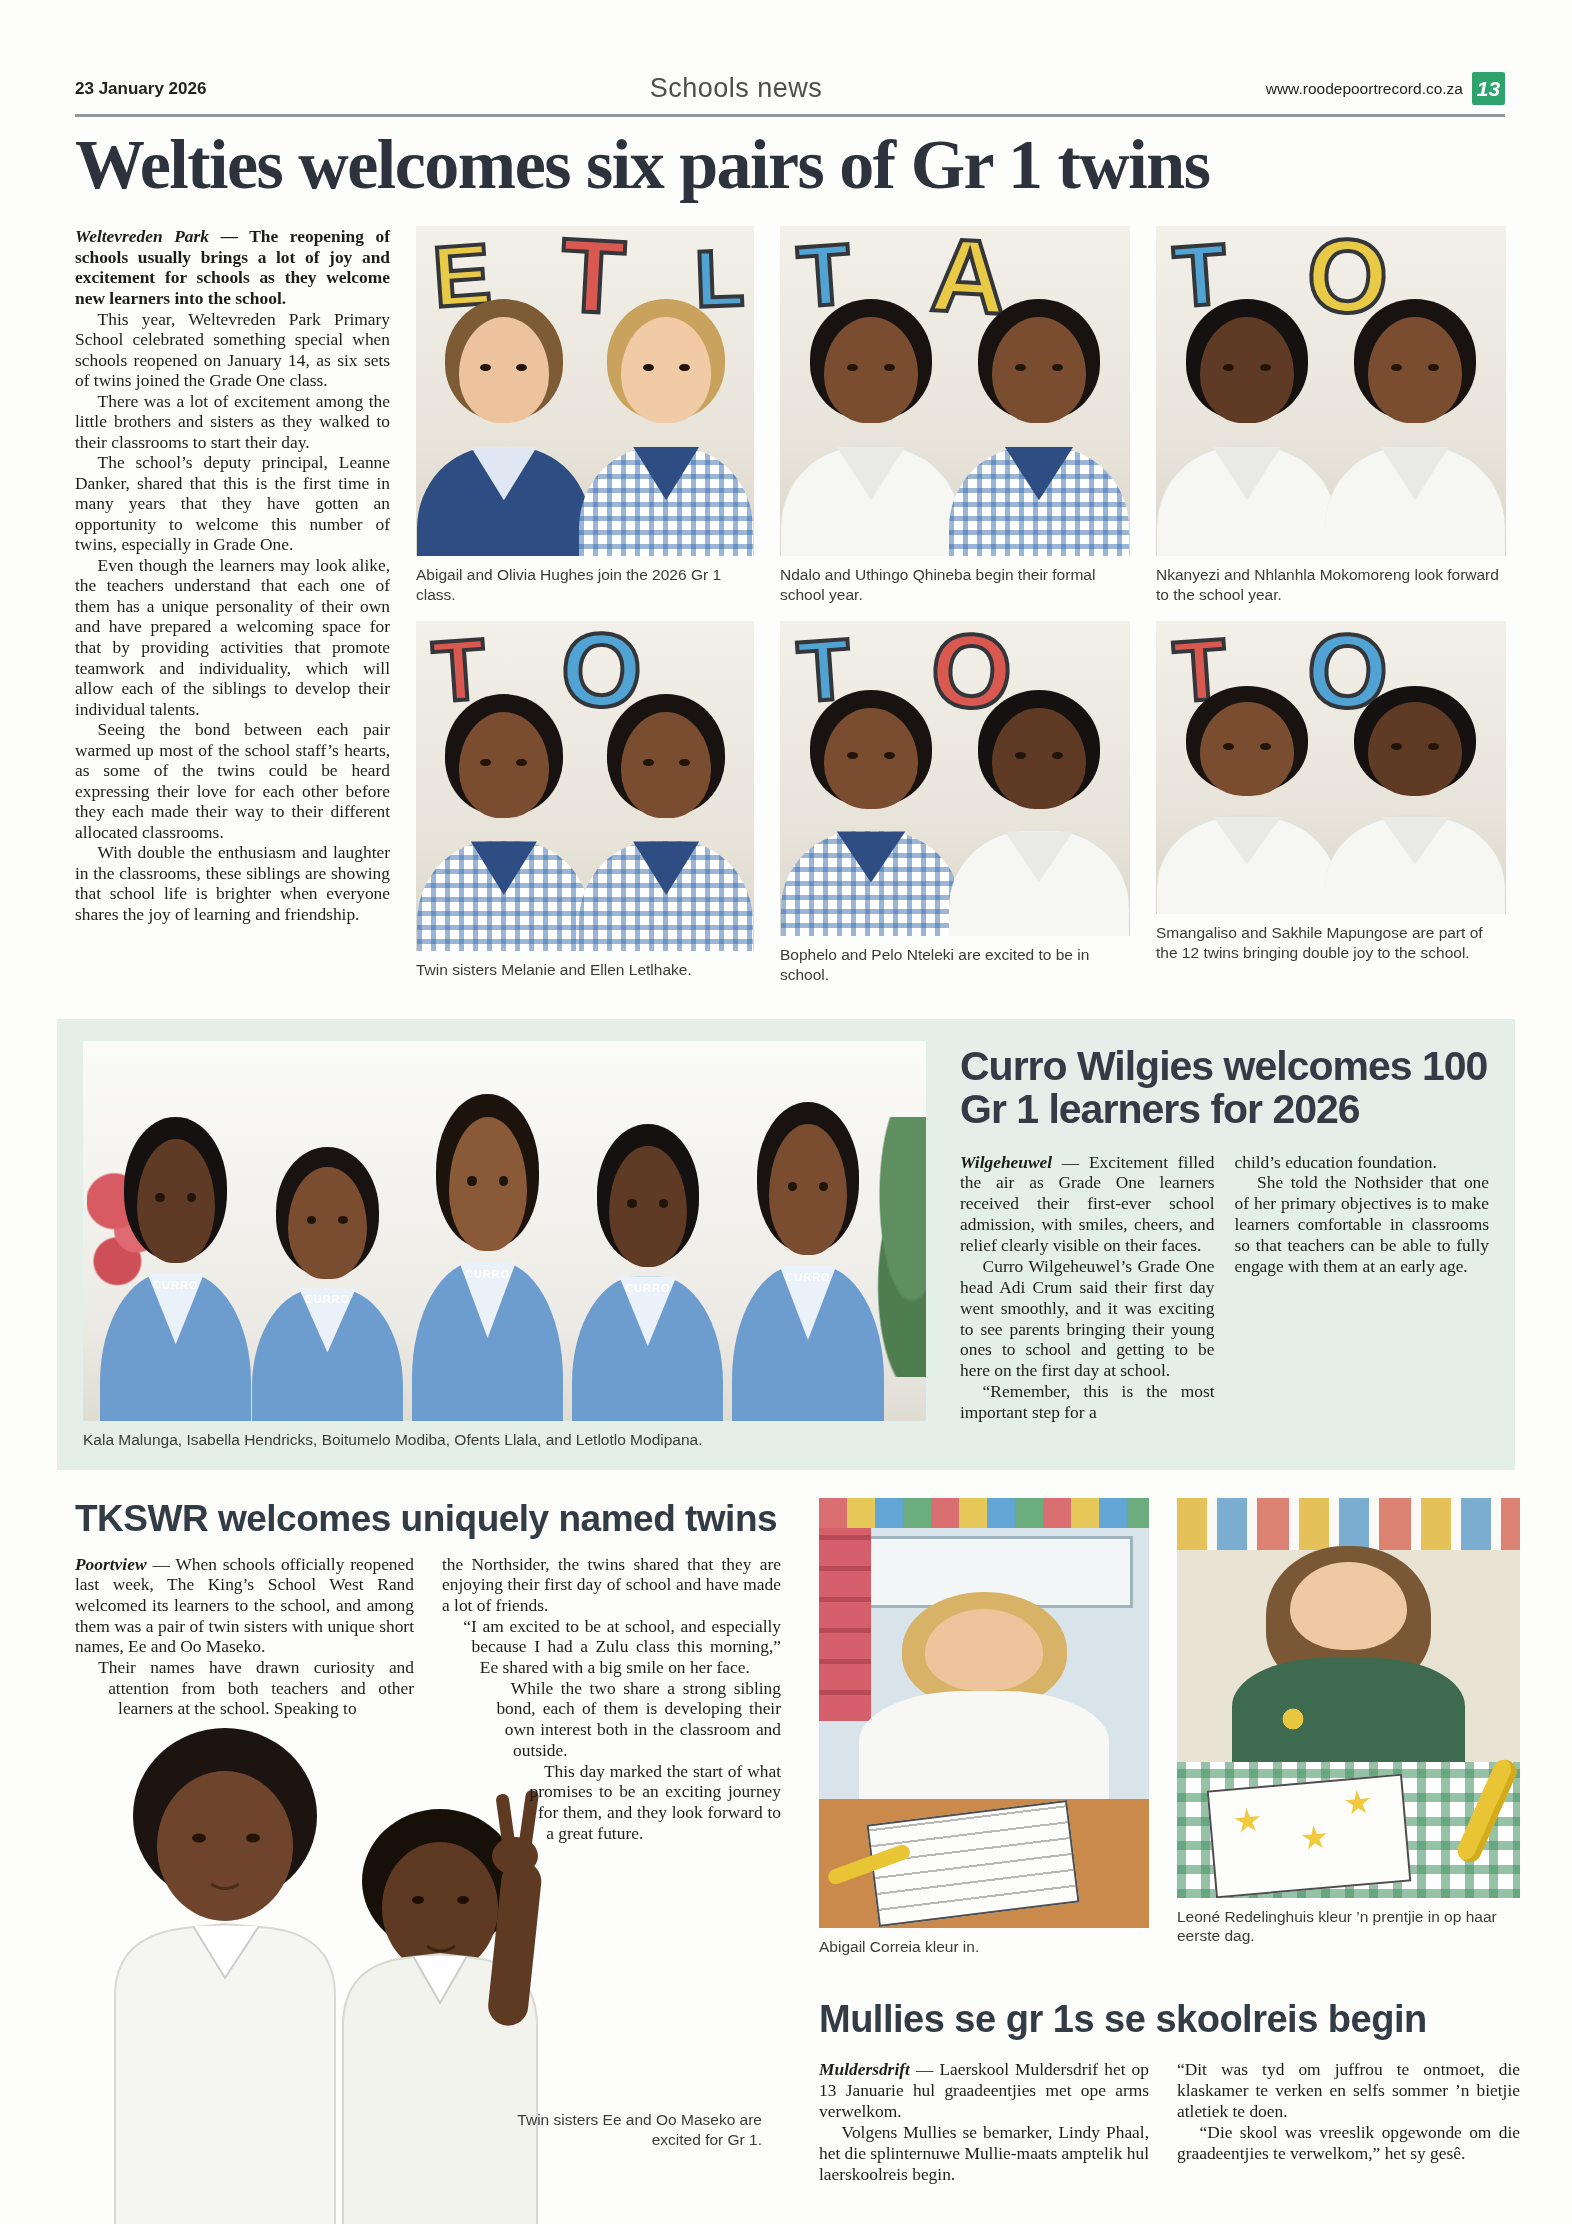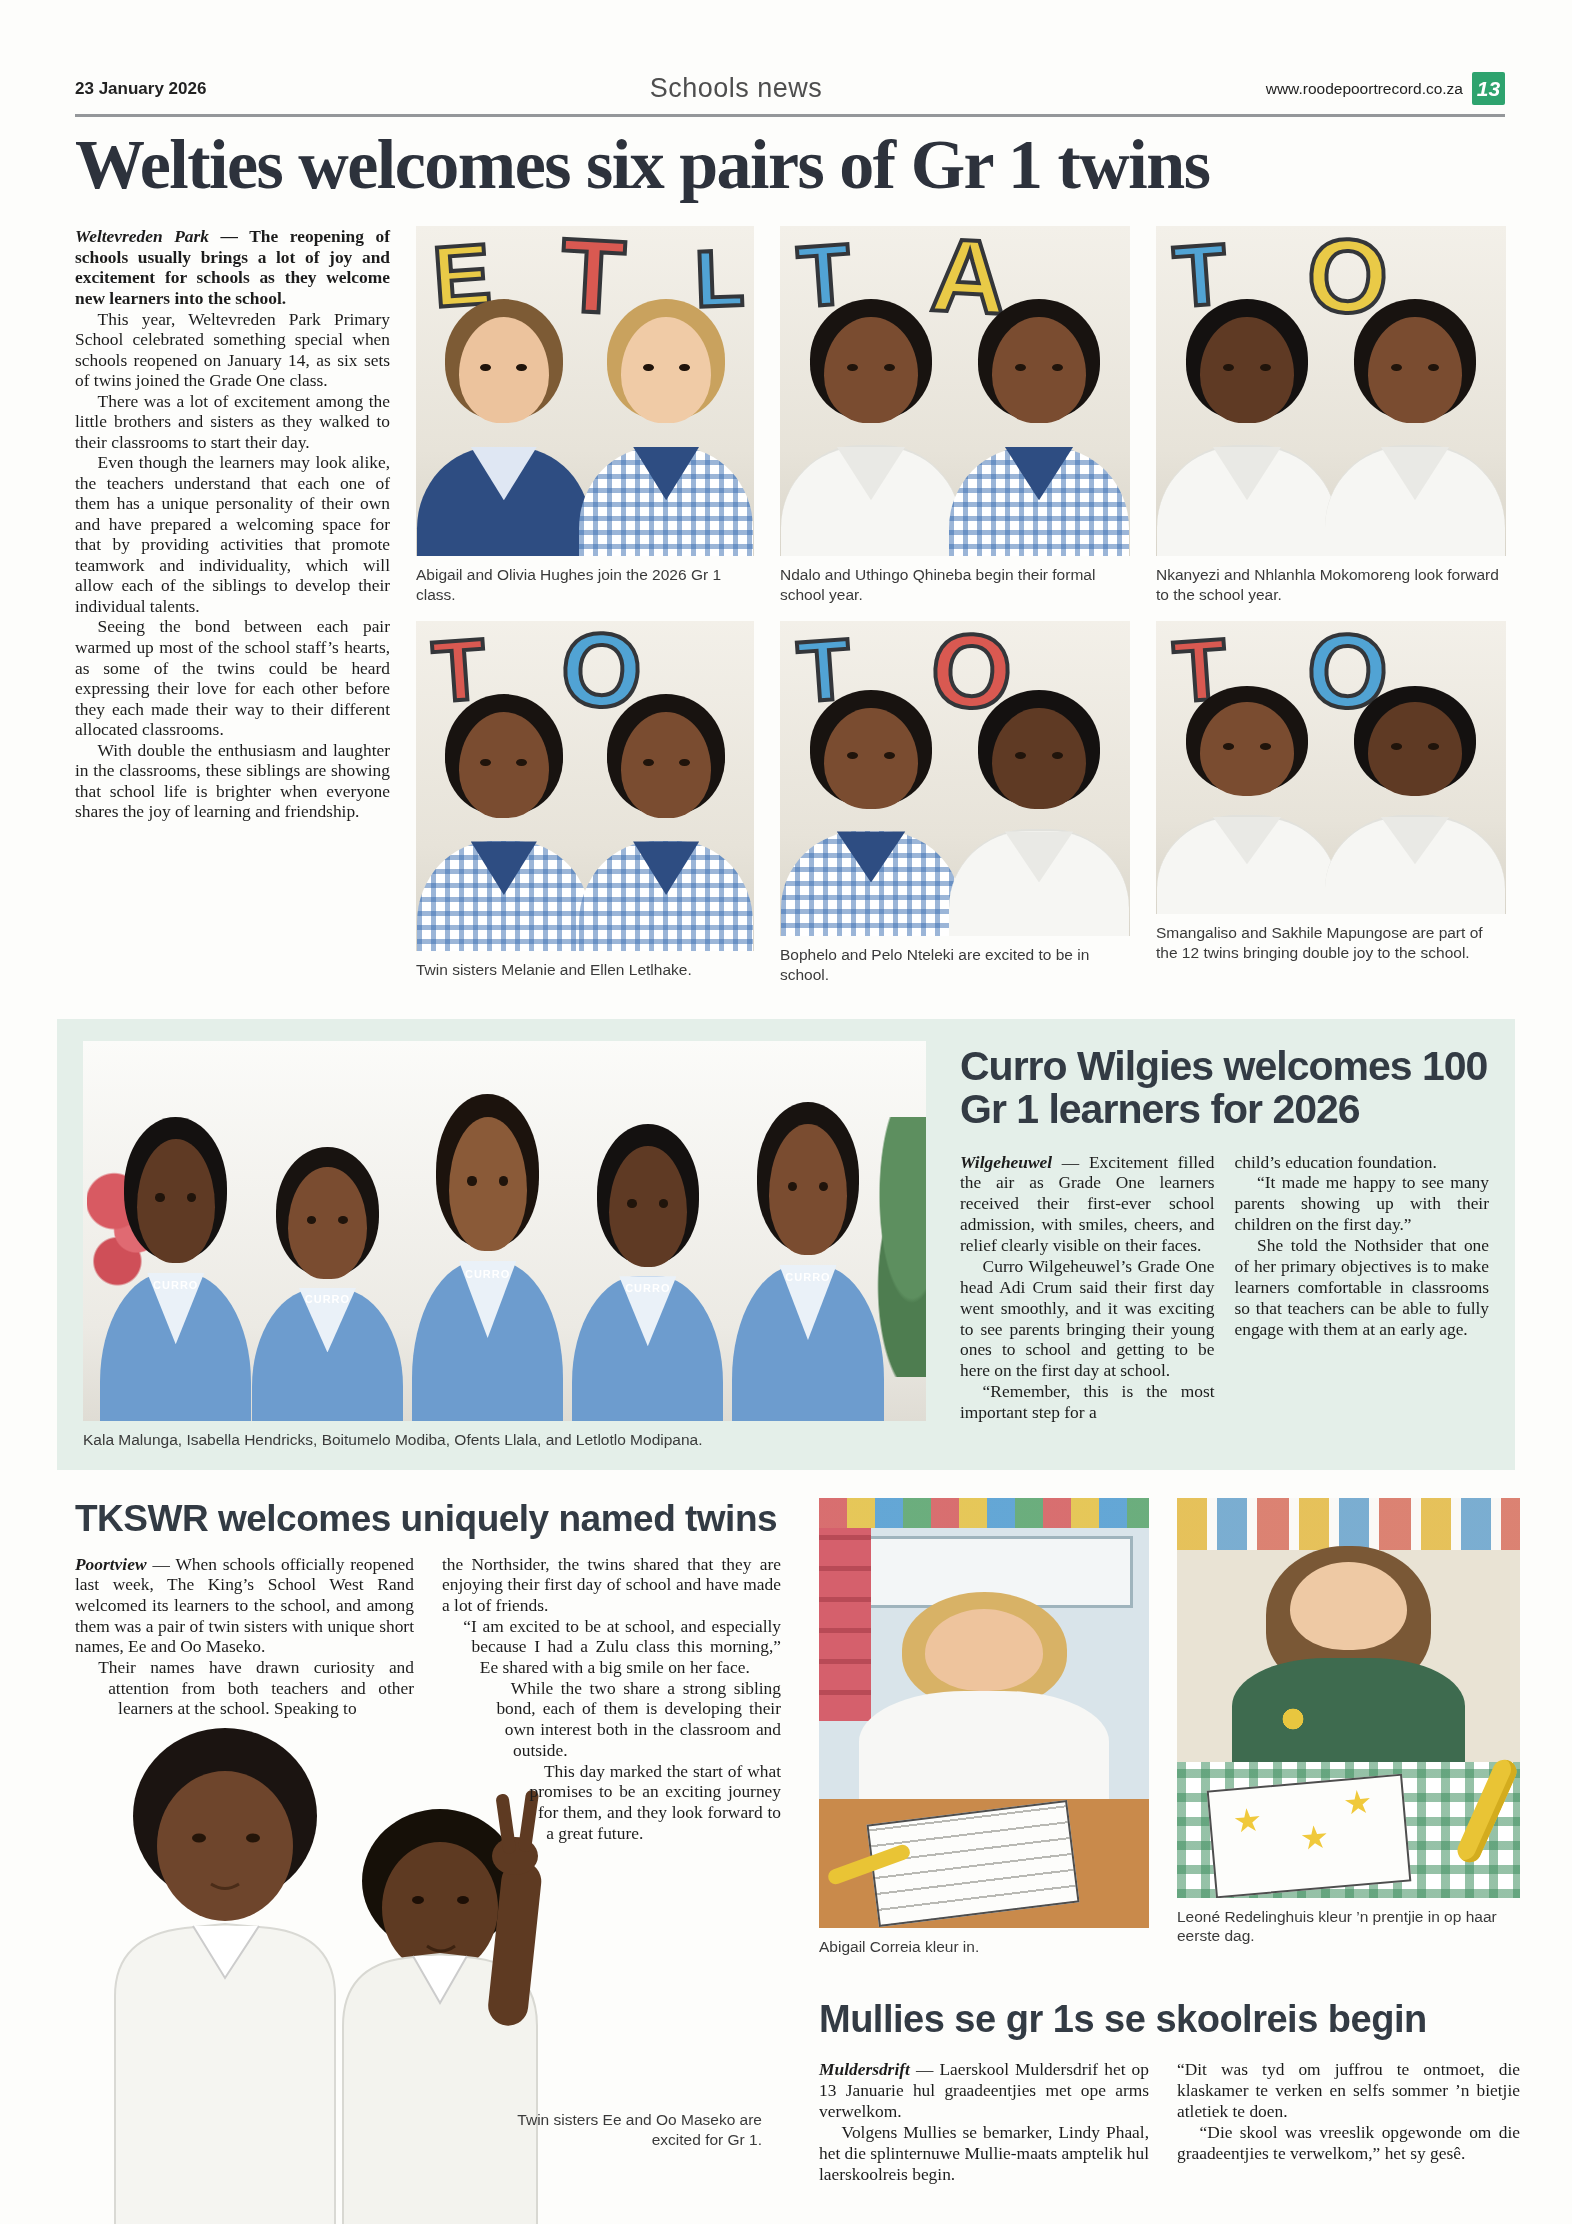--- a/index.html
+++ b/index.html
@@ -170,20 +170,21 @@
     </span>
   </header>
 
   <h1 class="main-h">Welties welcomes six pairs of Gr 1 twins</h1>
 
   <section class="top-grid">
     <div class="article-col">
       <p class="lead"><span class="dateline">Weltevreden Park</span> <span>— The reopening of schools usually brings a lot of joy and excitement for schools as they welcome new learners into the school.</span></p>
       <p>This year, Weltevreden Park Primary School celebrated something special when schools reopened on January 14, as six sets of twins joined the Grade One class.</p>
       <p>There was a lot of excitement among the little brothers and sisters as they walked to their classrooms to start their day.</p>
+      <p>The school’s deputy principal, Leanne Danker, shared that this is the first time in many years that they have gotten an opportunity to welcome this number of twins, especially in Grade One.</p>
       <p>Even though the learners may look alike, the teachers understand that each one of them has a unique personality of their own and have prepared a welcoming space for that by providing activities that promote teamwork and individuality, which will allow each of the siblings to develop their individual talents.</p>
       <p>Seeing the bond between each pair warmed up most of the school staff’s hearts, as some of the twins could be heard expressing their love for each other before they each made their way to their different allocated classrooms.</p>
       <p>With double the enthusiasm and laughter in the classrooms, these siblings are showing that school life is brighter when everyone shares the joy of learning and friendship.</p>
     </div>
 
     <div>
       <figure>
         <div class="photo h330">
           <span class="ph-letters">
             <span class="lt-yellow">E</span>
@@ -348,21 +349,20 @@
     <div class="curro-right">
       <h2 class="sec-h">Curro Wilgies welcomes 100 Gr 1 learners for 2026</h2>
       <div class="curro-cols">
         <div class="ccol">
           <p class="lead-n"><span class="dateline">Wilgeheuwel</span> <span>— Excitement filled the air as Grade One learners received their first-ever school admission, with smiles, cheers, and relief clearly visible on their faces.</span></p>
           <p>Curro Wilgeheuwel’s Grade One head Adi Crum said their first day went smoothly, and it was exciting to see parents bringing their young ones to school and getting to be here on the first day at school.</p>
           <p>“Remember, this is the most important step for a</p>
         </div>
         <div class="ccol">
           <p>child’s education foundation.</p>
-          <p>“It made me happy to see many parents showing up with their children on the first day.”</p>
           <p>She told the Nothsider that one of her primary objectives is to make learners comfortable in classrooms so that teachers can be able to fully engage with them at an early age.</p>
         </div>
       </div>
     </div>
   </section>
 
   <section class="bottom">
 
     <div class="tkswr">
       <h2 class="sec-h">TKSWR welcomes uniquely named twins</h2>

